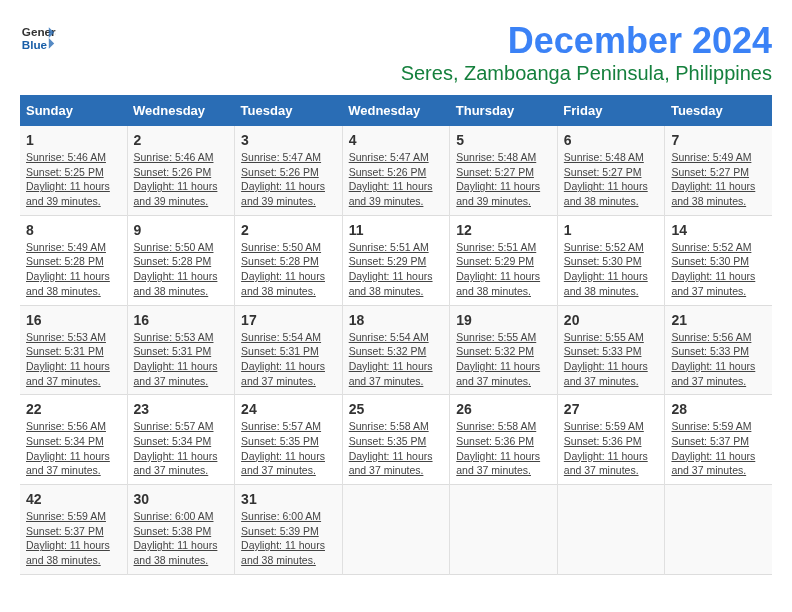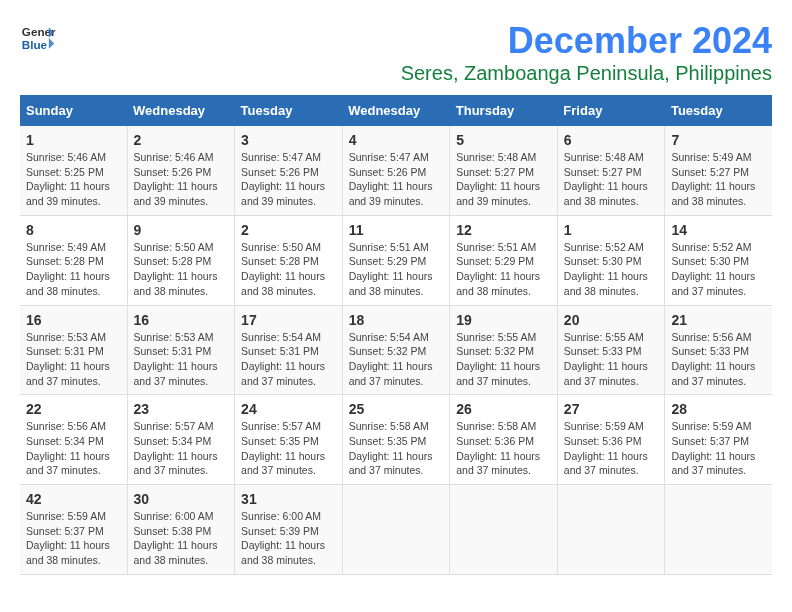--- a/index.html
+++ b/index.html
@@ -74,20 +74,21 @@
       font-size: 14px;
       font-weight: bold;
       color: #333;
       display: block;
       margin-bottom: 2px;
     }
     .day-info {
       color: #444;
       font-size: 10.5px;
       line-height: 1.4;
+      text-decoration: underline;
     }
     .empty-cell {
       background-color: #f9f9f9;
     }
     tbody tr:nth-child(even) .empty-cell {
       background-color: #ffffff;
     }
   </style>
 </head>
 <body>

